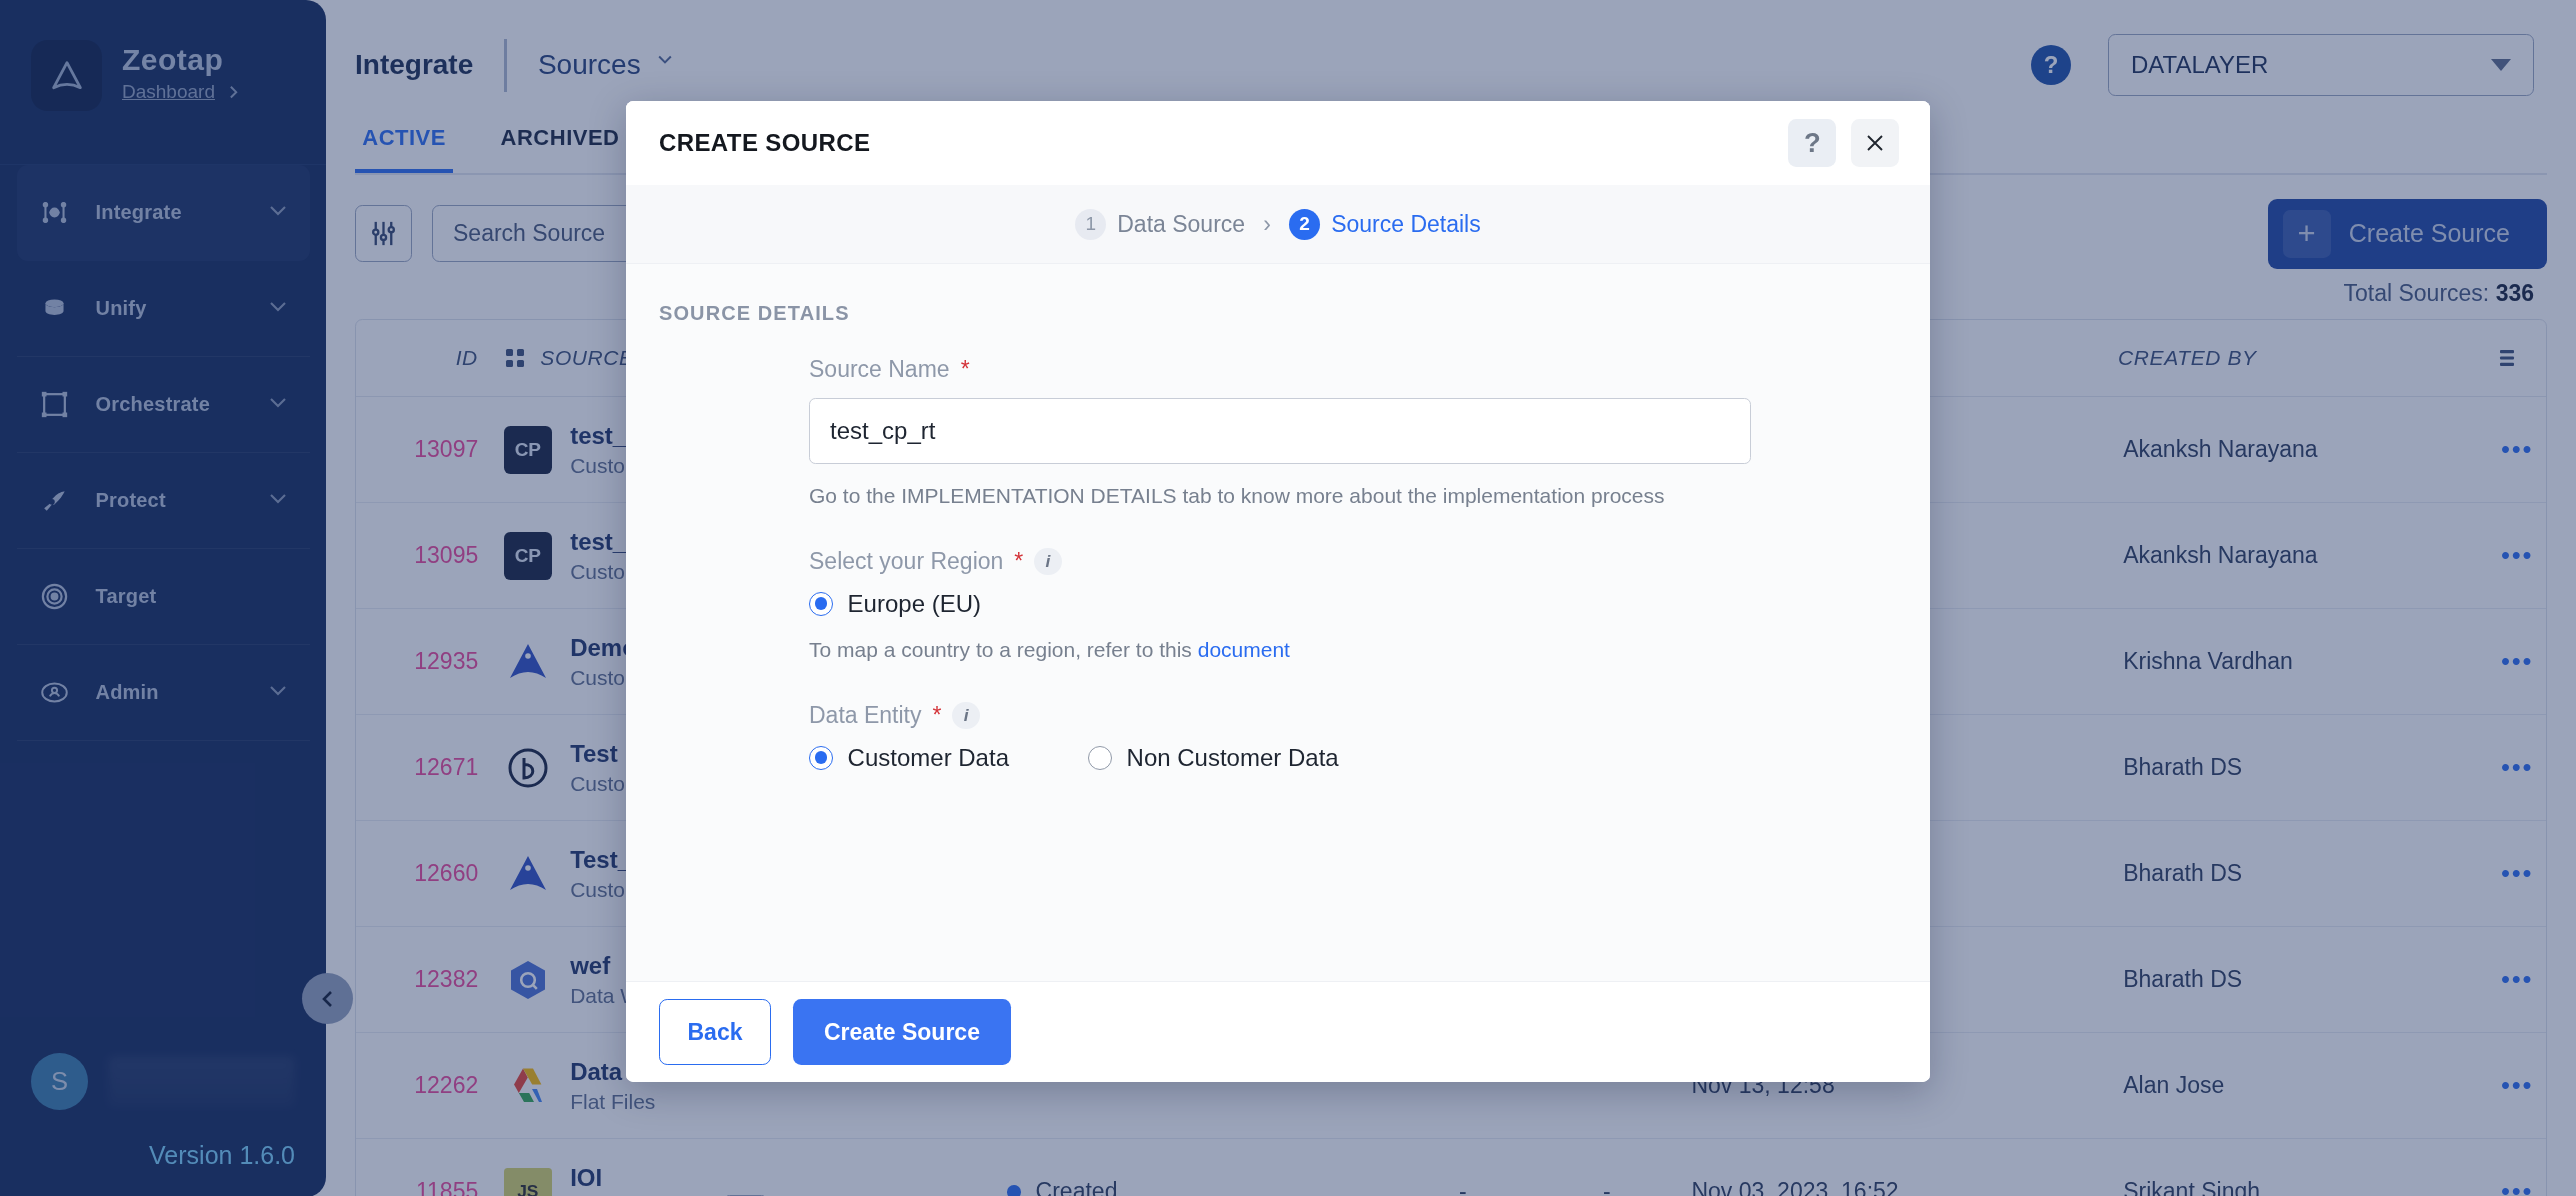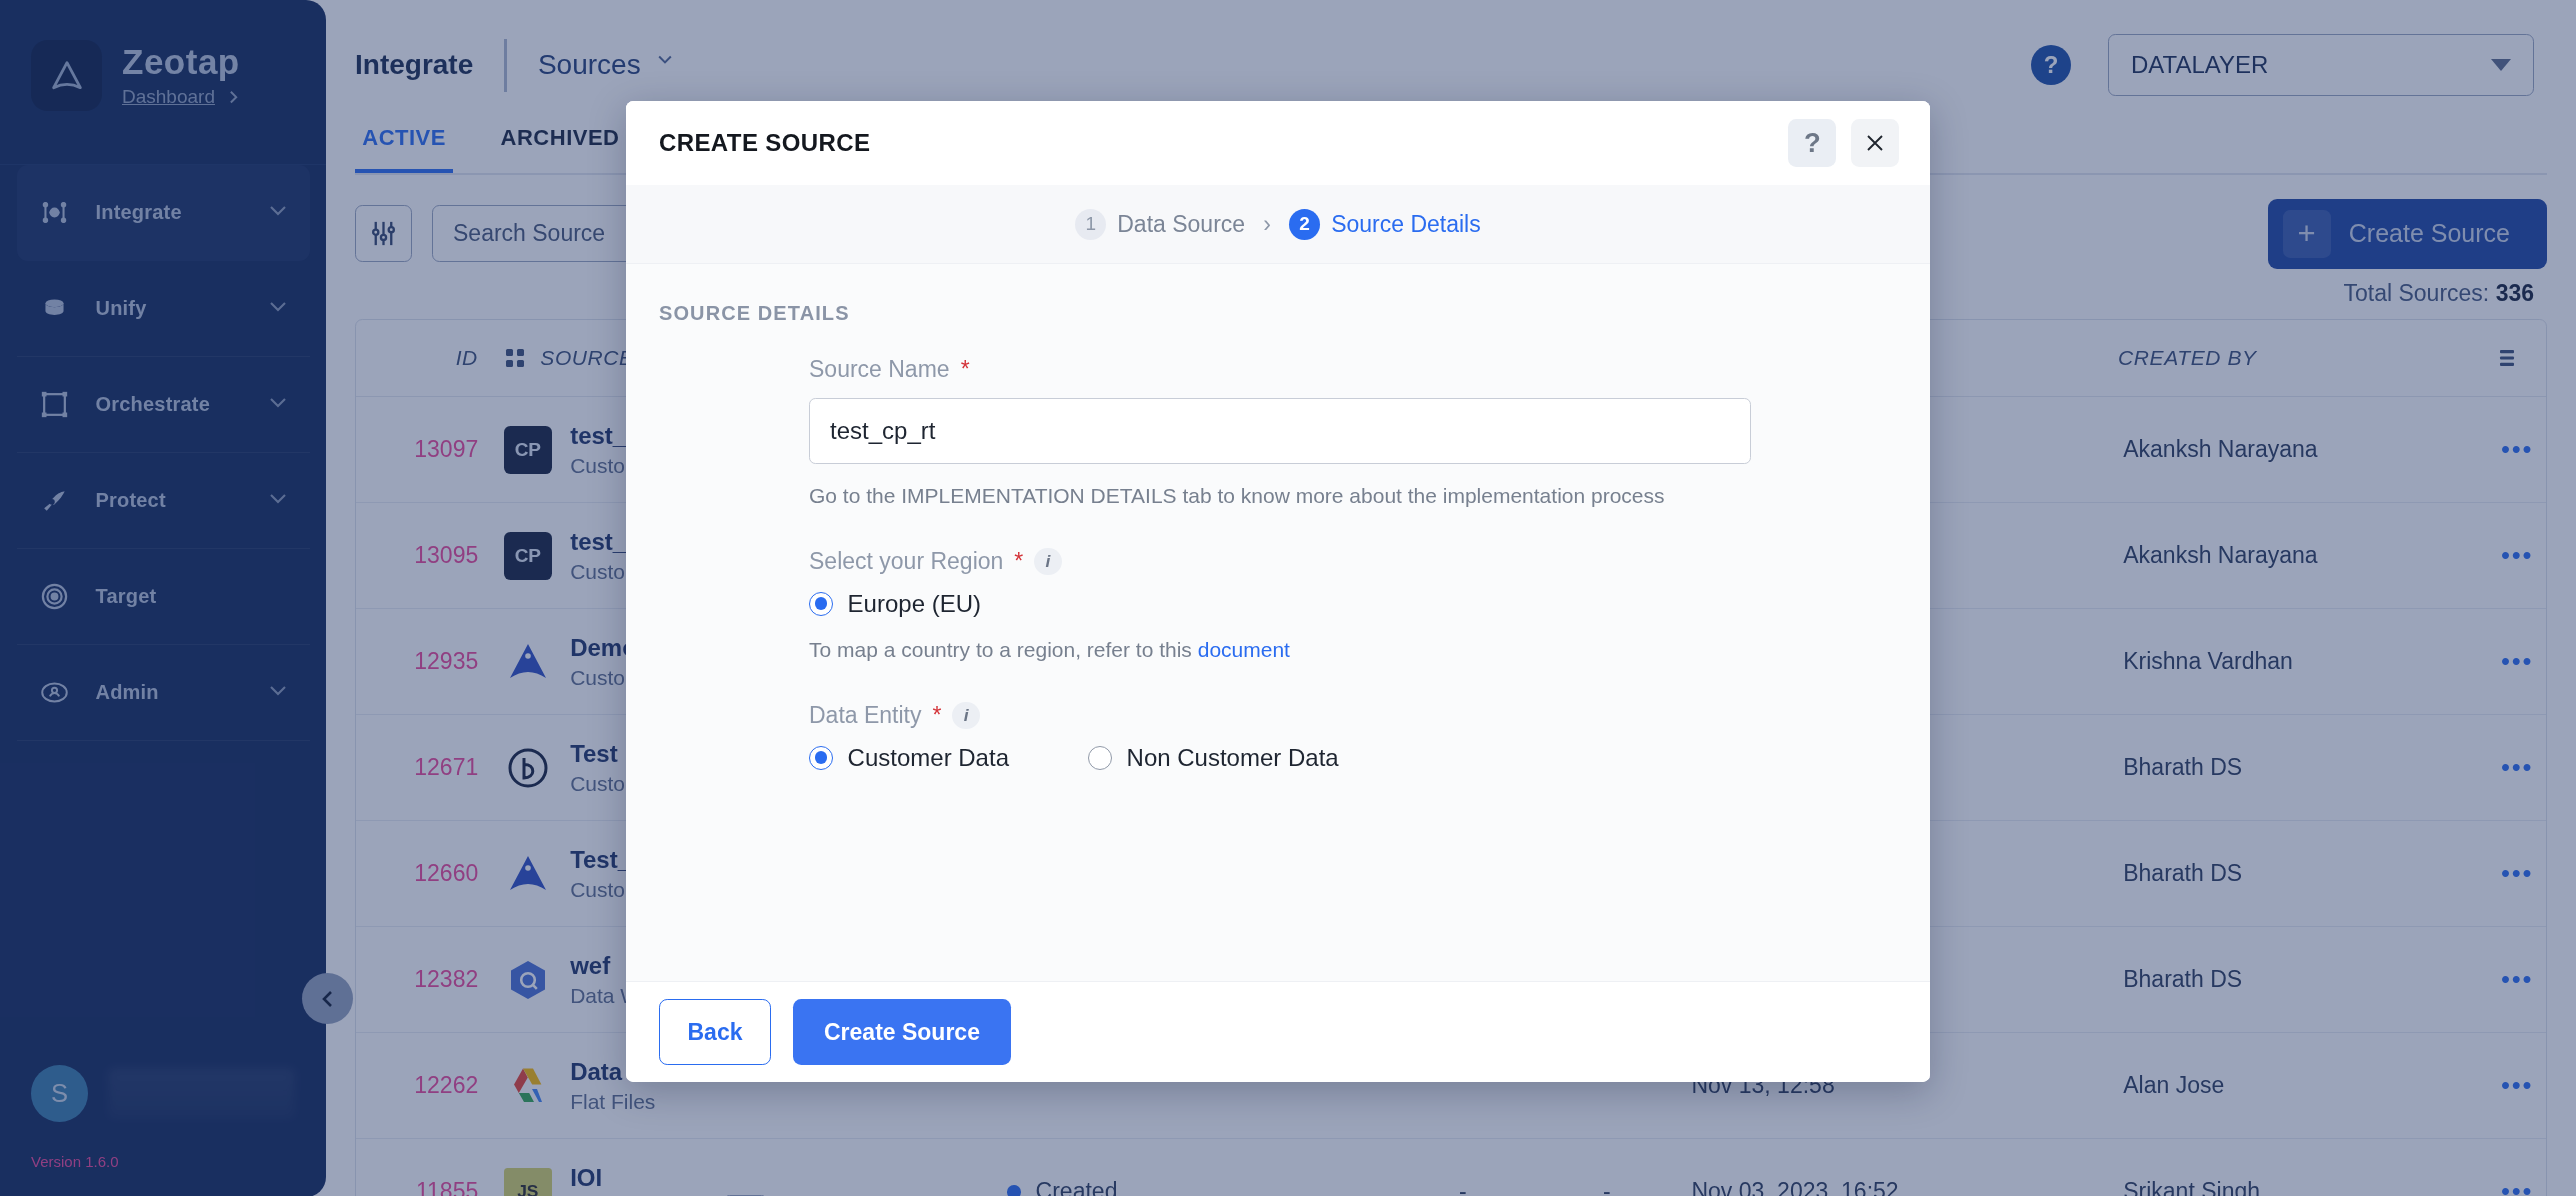--- a/index.html
+++ b/index.html
@@ -38,21 +38,21 @@
   }
   .brand-logo {
     width: 71px; height: 71px; border-radius: 16.5px;
     background: #0d2049;
     display: flex; align-items: center; justify-content: center;
     flex: none;
   }
   .brand-logo svg { width: 40px; height: 40px; }
   .brand-text { padding-top: 3.7px; }
   .brand-name {
-    font-size: 35px; font-weight: bold; color: #b9c5da;
+    font-size: 30px; font-weight: bold; color: #b9c5da;
     letter-spacing: 0.5px; line-height: 1.05;
   }
   .brand-sub {
     font-size: 19px; color: #93a3c0; margin-top: 5.5px;
     display: flex; align-items: center; gap: 9.1px;
   }
   .brand-sub span.lbl { text-decoration: underline; text-align: center; }
 
   .nav { padding: 0; }
   .nav-item {
@@ -79,21 +79,21 @@
     width: 57px; height: 57px; border-radius: 50%;
     background: #3a7dac; color: #c9d6e5;
     display: flex; align-items: center; justify-content: center;
     font-size: 25.6px; flex: none;
   }
   .user-blur {
     flex: 1; height: 51px; border-radius: 5.5px;
     background: linear-gradient(180deg, rgba(255,255,255,0.07), rgba(255,255,255,0.03));
     filter: blur(4.6px);
   }
-  .version { text-align: left; font-size: 15px; color: #ec4899; }
+  .version { text-align: right; font-size: 25px; color: #7dd3fc; }
 
   .collapse-btn {
     position: absolute; left: 302px; top: 973px;
     width: 51px; height: 51px; border-radius: 50%;
     background: #93a0bc; color: #101c33;
     display: flex; align-items: center; justify-content: center;
     z-index: 20;
   }
   .collapse-btn svg { width: 24px; height: 24px; }
 

